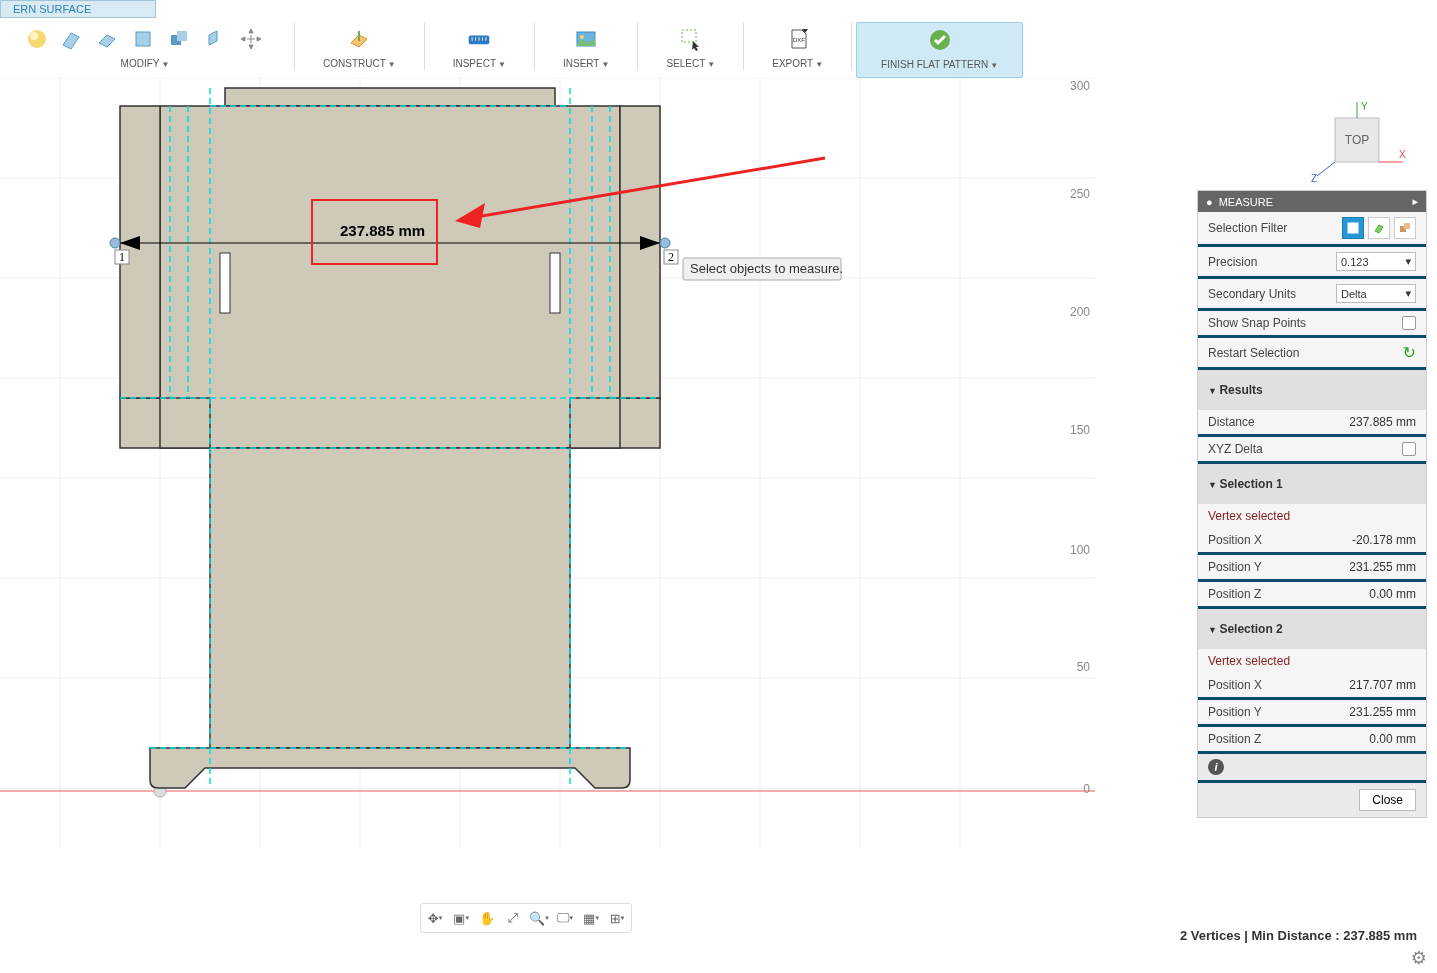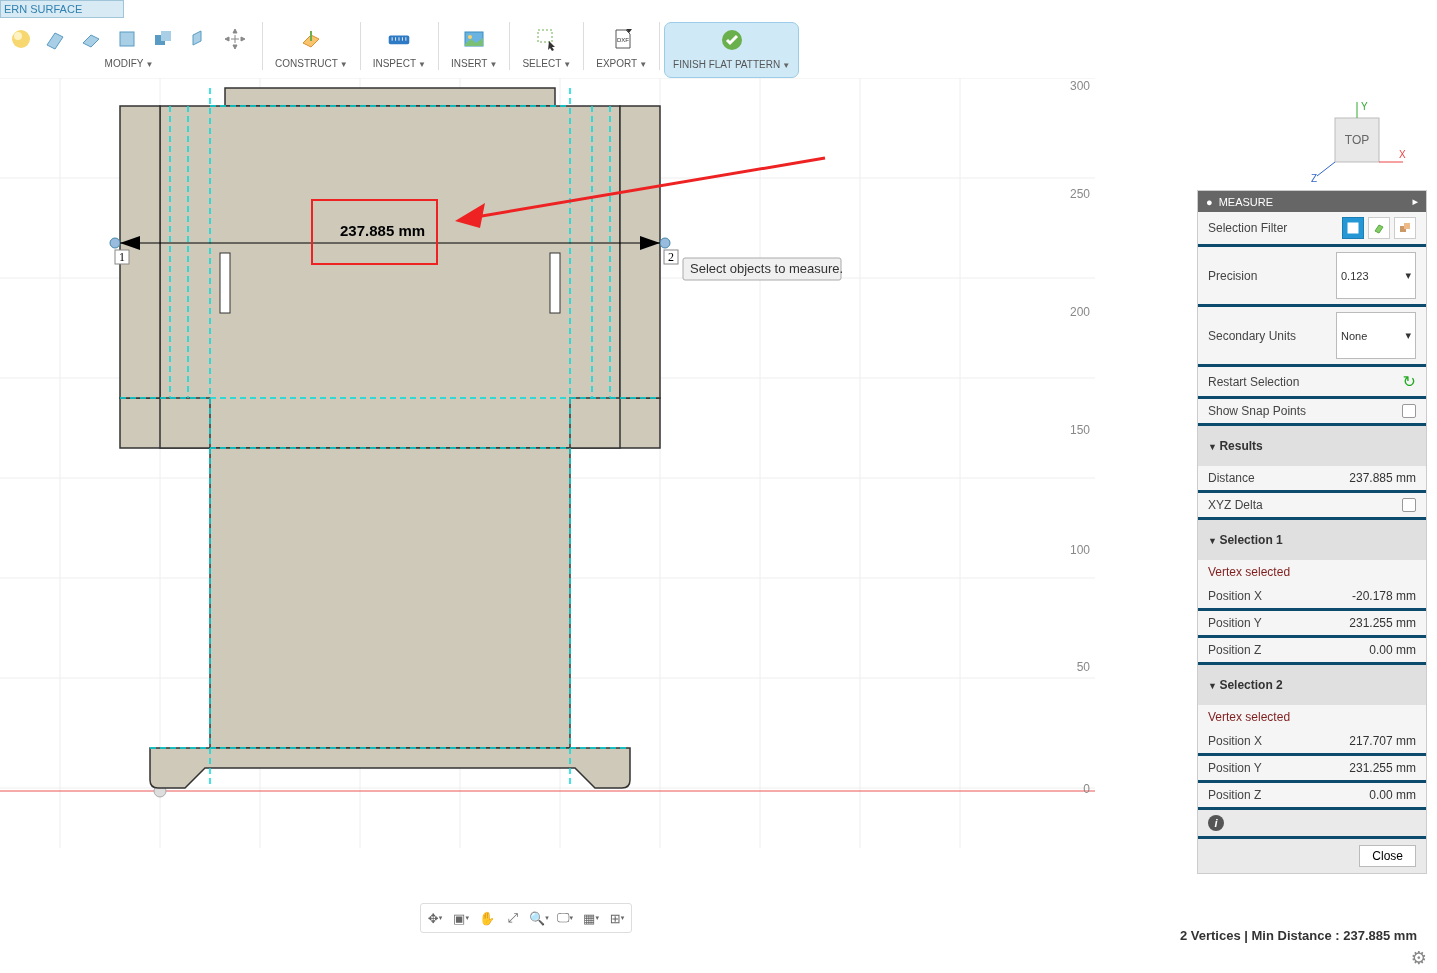--- a/index.html
+++ b/index.html
@@ -1,29 +1,29 @@
 <!DOCTYPE html>
 <html><head>
 <meta charset="utf-8">
 <style>
 * { box-sizing: border-box; margin: 0; padding: 0; }
 body { font-family: Arial, Helvetica, sans-serif; font-size: 12px; color: #333; background: #fff; width: 1437px; height: 973px; overflow: hidden; position: relative; }
 
 
-.top-tab { position: absolute; top: 0; left: 0; width: 124px; height: 18px; background: #d8ebf4; border: 1px solid #a0c4d8; color: #3080b0; font-size: 11px; padding-left: 3px; line-height: 16px; }
+.top-tab { position: absolute; top: 0; left: 0; width: 156px; height: 18px; background: #d8ebf4; border: 1px solid #a0c4d8; color: #3080b0; font-size: 11px; padding-left: 12px; line-height: 16px; }
 
 
 .toolbar { position: absolute; top: 18px; left: 0; right: 0; height: 60px; background: #fff; display: flex; align-items: flex-start; padding-top: 4px; }
-.tb-group { display: flex; flex-direction: column; align-items: center; height: 56px; padding: 0 8px; position: relative; }
+.tb-group { display: flex; flex-direction: column; align-items: center; height: 56px; padding: 0 24px; position: relative; }
 .tb-icons { display: flex; gap: 6px; align-items: center; height: 34px; }
 .tb-label { font-size: 10px; color: #555; margin-top: 2px; }
 .tb-icon { width: 30px; height: 30px; display: flex; align-items: center; justify-content: center; border-radius: 2px; cursor: pointer; }
 .tb-icon.small { width: 26px; height: 26px; }
 .tb-sep { width: 1px; height: 48px; background: #ddd; margin: 0 4px; }
-.tb-group.active { background: #cfe9f7; border: 1px solid #9ccce8; border-radius: 7px; }
+.tb-group.active { background: #cfe9f7; border: 1px solid #9ccce8; border-radius: 2px; }
 .tb-drop { font-size: 8px; color: #666; margin-left: 2px; }
 
 
 .cube { width: 24px; height: 24px; }
 
 
 .canvas { position: absolute; top: 78px; left: 0; width: 1095px; height: 770px; background: #fff; }
 .canvas svg { width: 100%; height: 100%; }
 .grid-line { stroke: #eee; stroke-width: 1; }
 .axis-x { stroke: #e55; stroke-width: 1; }
@@ -43,21 +43,21 @@
 
 .right-panel { position: absolute; top: 190px; right: 10px; width: 230px; background: #f5f5f5; border: 1px solid #ccc; font-size: 12px; }
 .rp-header { background: #666; color: #fff; padding: 4px 8px; font-size: 11px; display: flex; align-items: center; gap: 6px; }
 .rp-row { display: flex; align-items: center; padding: 5px 10px; border-bottom: 3px solid #0c4a6e; justify-content: space-between; }
 .rp-row .lbl { flex: 1; color: #444; }
 .rp-row .val { color: #333; }
 .rp-row.dark { background: #eaeaea; }
 .rp-section { background: #e0e0e0; padding: 13px 10px; font-weight: bold; color: #333; }
 .rp-section::before { content: "▼ "; font-size: 9px; }
 .rp-sub { color: #7f1d1d; padding: 5px 10px; font-style: normal; }
-.rp-select { border: 1px solid #bbb; background: #fff; padding: 16px 4px; font-size: 11px; width: 80px; display: flex; justify-content: space-between; align-items: center; }
+.rp-select { border: 1px solid #bbb; background: #fff; padding: 2px 4px; font-size: 11px; width: 80px; display: flex; justify-content: space-between; align-items: center; }
 .rp-filter-icons { display: flex; gap: 4px; }
 .rp-filter-icon { width: 22px; height: 22px; border: 1px solid #ccc; background: #fff; display: flex; align-items: center; justify-content: center; }
 .rp-filter-icon.sel { background: #2497d4; border-color: #1a7db4; }
 .rp-close { text-align: right; padding: 6px 10px; background: #eaeaea; }
 .rp-close button { background: #fff; border: 1px solid #bbb; padding: 3px 12px; font-size: 12px; cursor: pointer; }
 .chk { width: 14px; height: 14px; border: 1px solid #999; background: #fff; border-radius: 2px; }
 .restart-icon { color: #2a2; font-size: 16px; }
 
 
 .viewcube { position: absolute; top: 100px; right: 30px; width: 100px; height: 100px; }
@@ -341,33 +341,33 @@
     <span class="lbl">Precision</span>
     <span class="rp-select">
         <span>0.123</span>
         <span>▾</span>
       </span>
   </div>
 
   <div class="rp-row">
     <span class="lbl">Secondary Units</span>
     <span class="rp-select">
-        <span>None</span>
+        <span>Delta</span>
         <span>▾</span>
       </span>
   </div>
 
   <div class="rp-row">
+    <span class="lbl">Show Snap Points</span>
+    <span class="chk"></span>
+  </div>
+
+  <div class="rp-row">
     <span class="lbl">Restart Selection</span>
     <span class="restart-icon">↻</span>
-  </div>
-
-  <div class="rp-row">
-    <span class="lbl">Show Snap Points</span>
-    <span class="chk"></span>
   </div>
 
   <div class="rp-section">Results</div>
   <div class="rp-row">
       <span class="lbl">Distance</span>
       <span class="val">237.885 mm</span>
     </div>
   <div class="rp-row">
       <span class="lbl">XYZ Delta</span>
       <span class="chk"></span>

